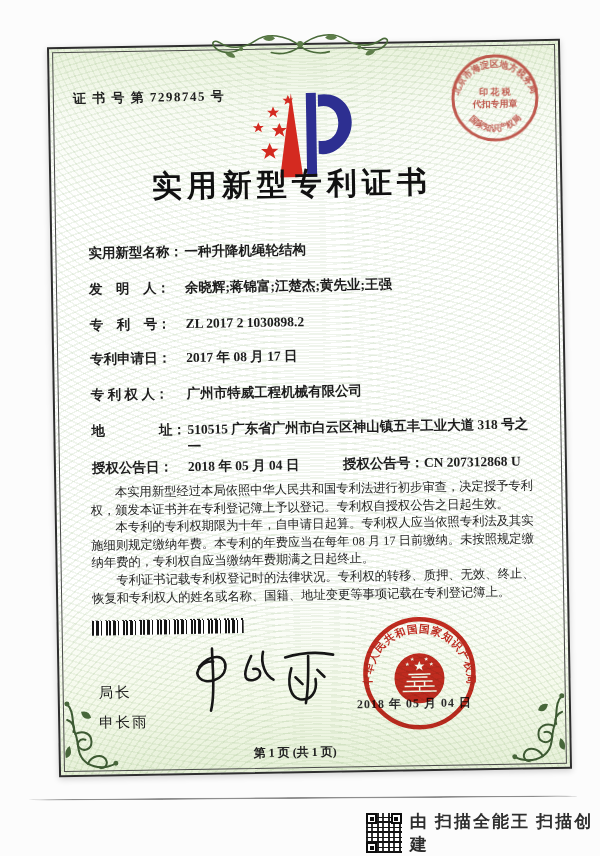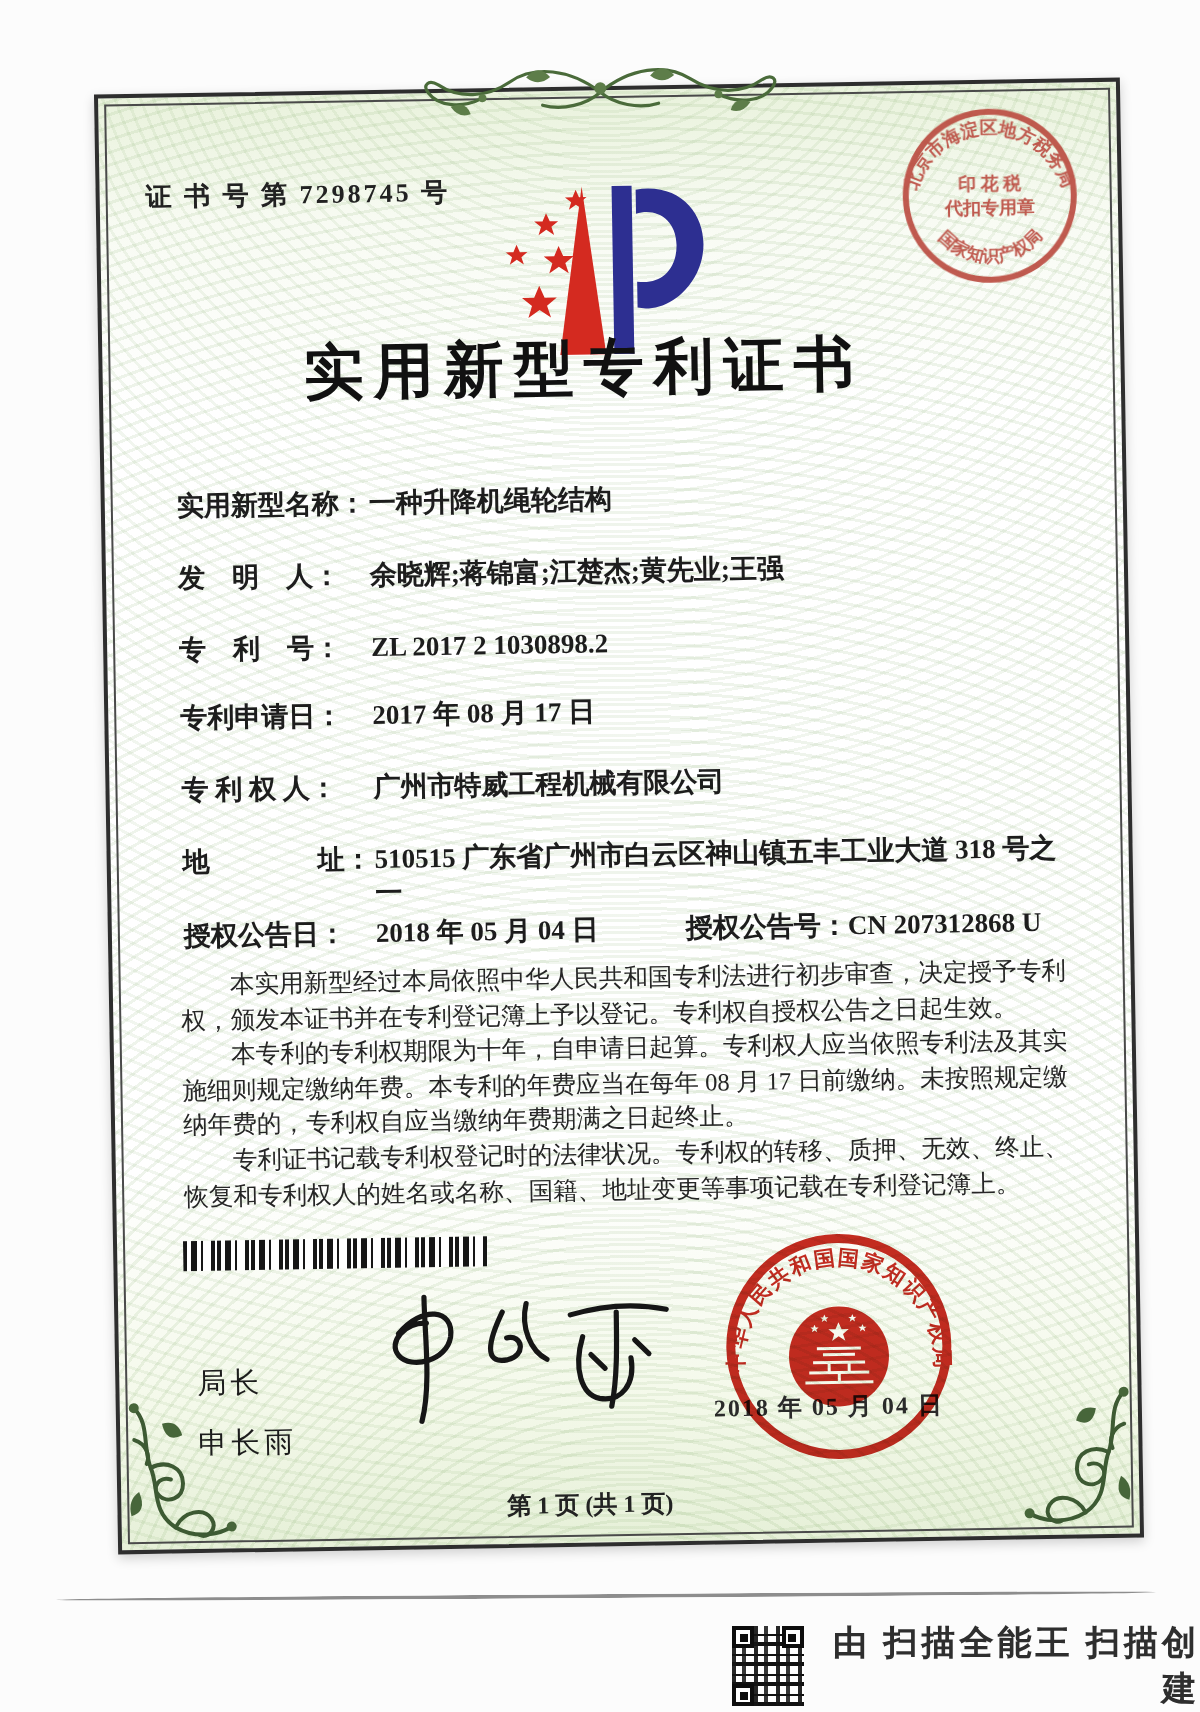--- a/index.html
+++ b/index.html
@@ -47,21 +47,21 @@
             color:#1c1c1c;line-height:30px;letter-spacing:2px;}
   .signature{position:absolute;left:122px;top:598px;}
   .office-seal{position:absolute;left:301px;top:571px;mix-blend-mode:multiply;opacity:.96;}
   .seal-date{position:absolute;left:297px;top:652px;font-size:12px;font-weight:bold;
              color:#2a2a2a;letter-spacing:1px;z-index:0;}
   .page-no{position:absolute;left:0;right:40px;top:699px;text-align:center;
            font-size:12px;font-weight:600;color:#222;}
   
   .paper-edge{position:absolute;left:28px;top:797px;width:550px;border-top:2px solid #8d8d8d;
               transform:rotate(-.4deg);border-radius:50%;}
-  .scan-bar{position:absolute;left:366px;top:810px;display:flex;align-items:center;text-align:right;}
+  .scan-bar{position:absolute;left:366px;top:810px;display:flex;align-items:center;}
   .qr{position:relative;width:38px;height:40px;margin-right:8px;
     background:
       repeating-linear-gradient(90deg,rgba(20,20,20,.92) 0 2px,rgba(255,255,255,0) 2px 5px,rgba(20,20,20,.85) 5px 7px,rgba(255,255,255,0) 7px 11px),
       repeating-linear-gradient(0deg,#111 0 2px,#fff 2px 5px,#111 5px 6px,#fff 6px 10px);}
   .finder{position:absolute;width:11px;height:11px;border:2.5px solid #0d0d0d;background:#fff;box-sizing:border-box;}
   .finder::after{content:"";position:absolute;inset:1.5px;background:#0d0d0d;}
   .finder.tl{left:0;top:0;} .finder.tr{right:0;top:0;} .finder.bl{left:0;bottom:0;}
   .scan-text{font-size:17px;font-weight:600;color:#2e2e2e;letter-spacing:2px;}
 </style>
 </head>

